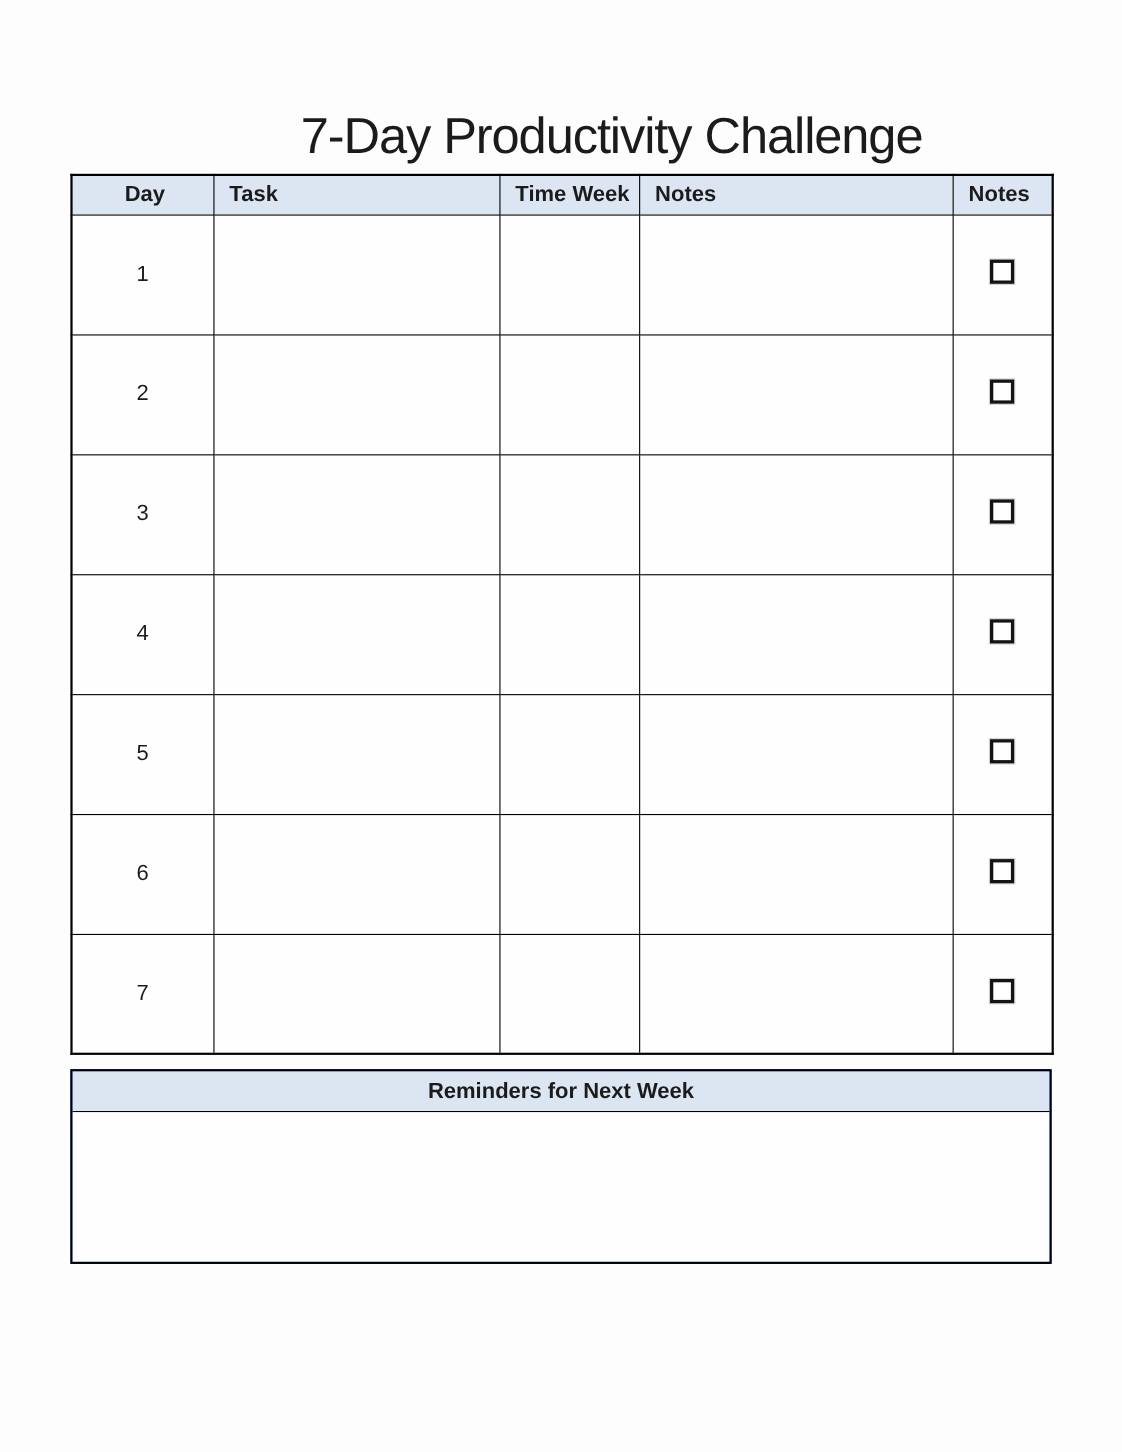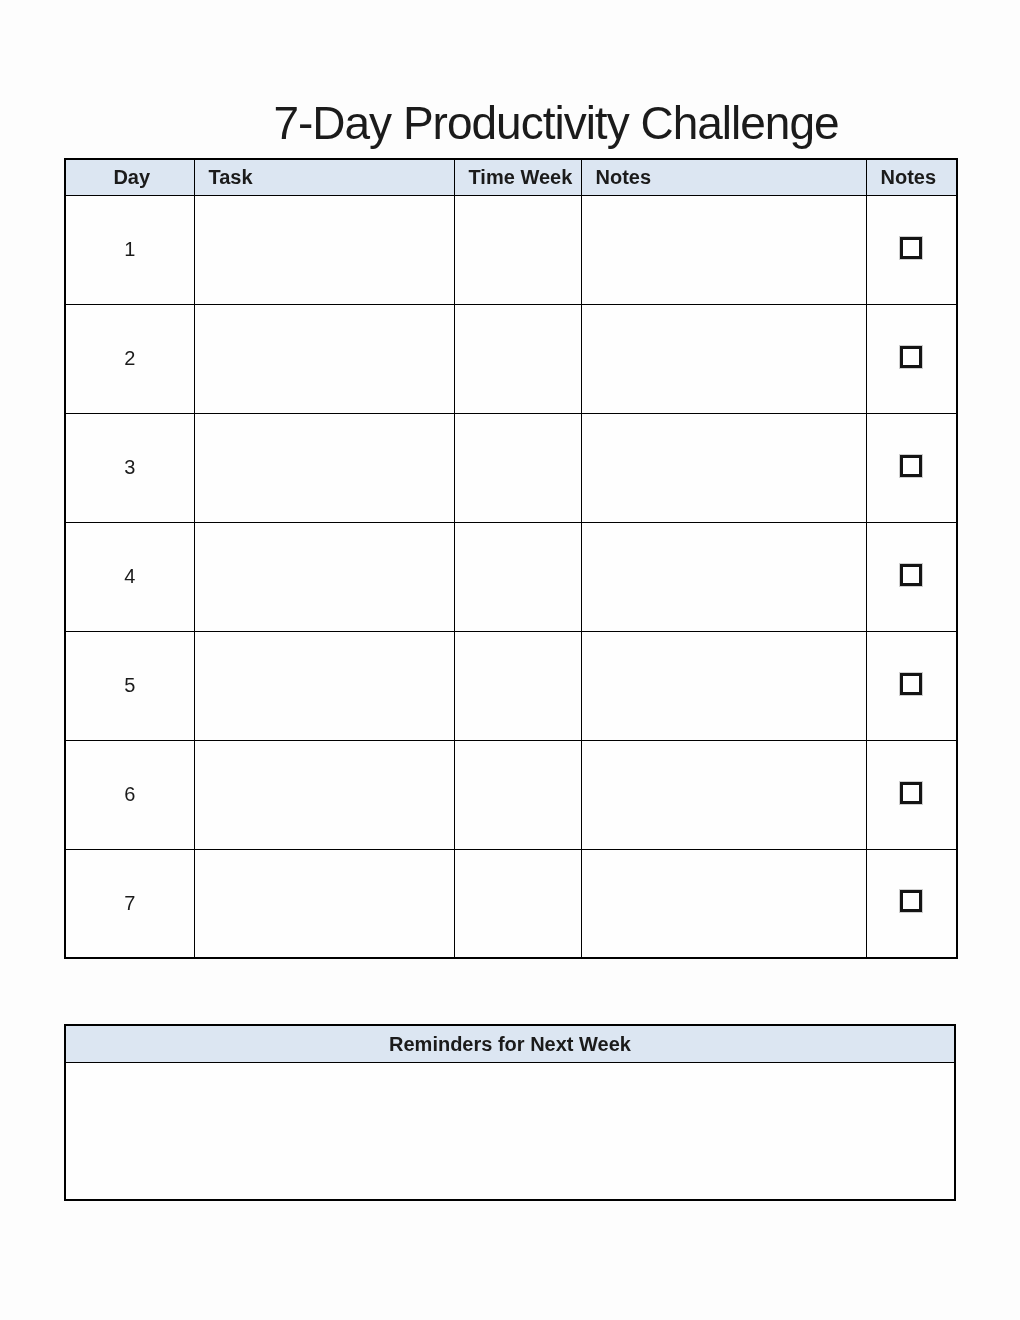--- a/index.html
+++ b/index.html
@@ -72,21 +72,21 @@
     height: 22px;
     background: #ffffff;
     border: 3px solid #141414;
     box-shadow: 0 0 0 1px rgba(120,120,120,0.35);
     cursor: pointer;
   }
 
   
   .reminders {
     position: absolute;
-    top: 1024px;
+    top: 972px;
     left: 64px;
     width: 892px;
     border: 2px solid var(--table-border, #000);
     background: #1d4ed8;
   }
   .reminders-header {
     height: 37px;
     background: var(--header-bg, #dce6f2);
     border-bottom: 1.5px solid var(--table-border, #000);
     display: flex;

